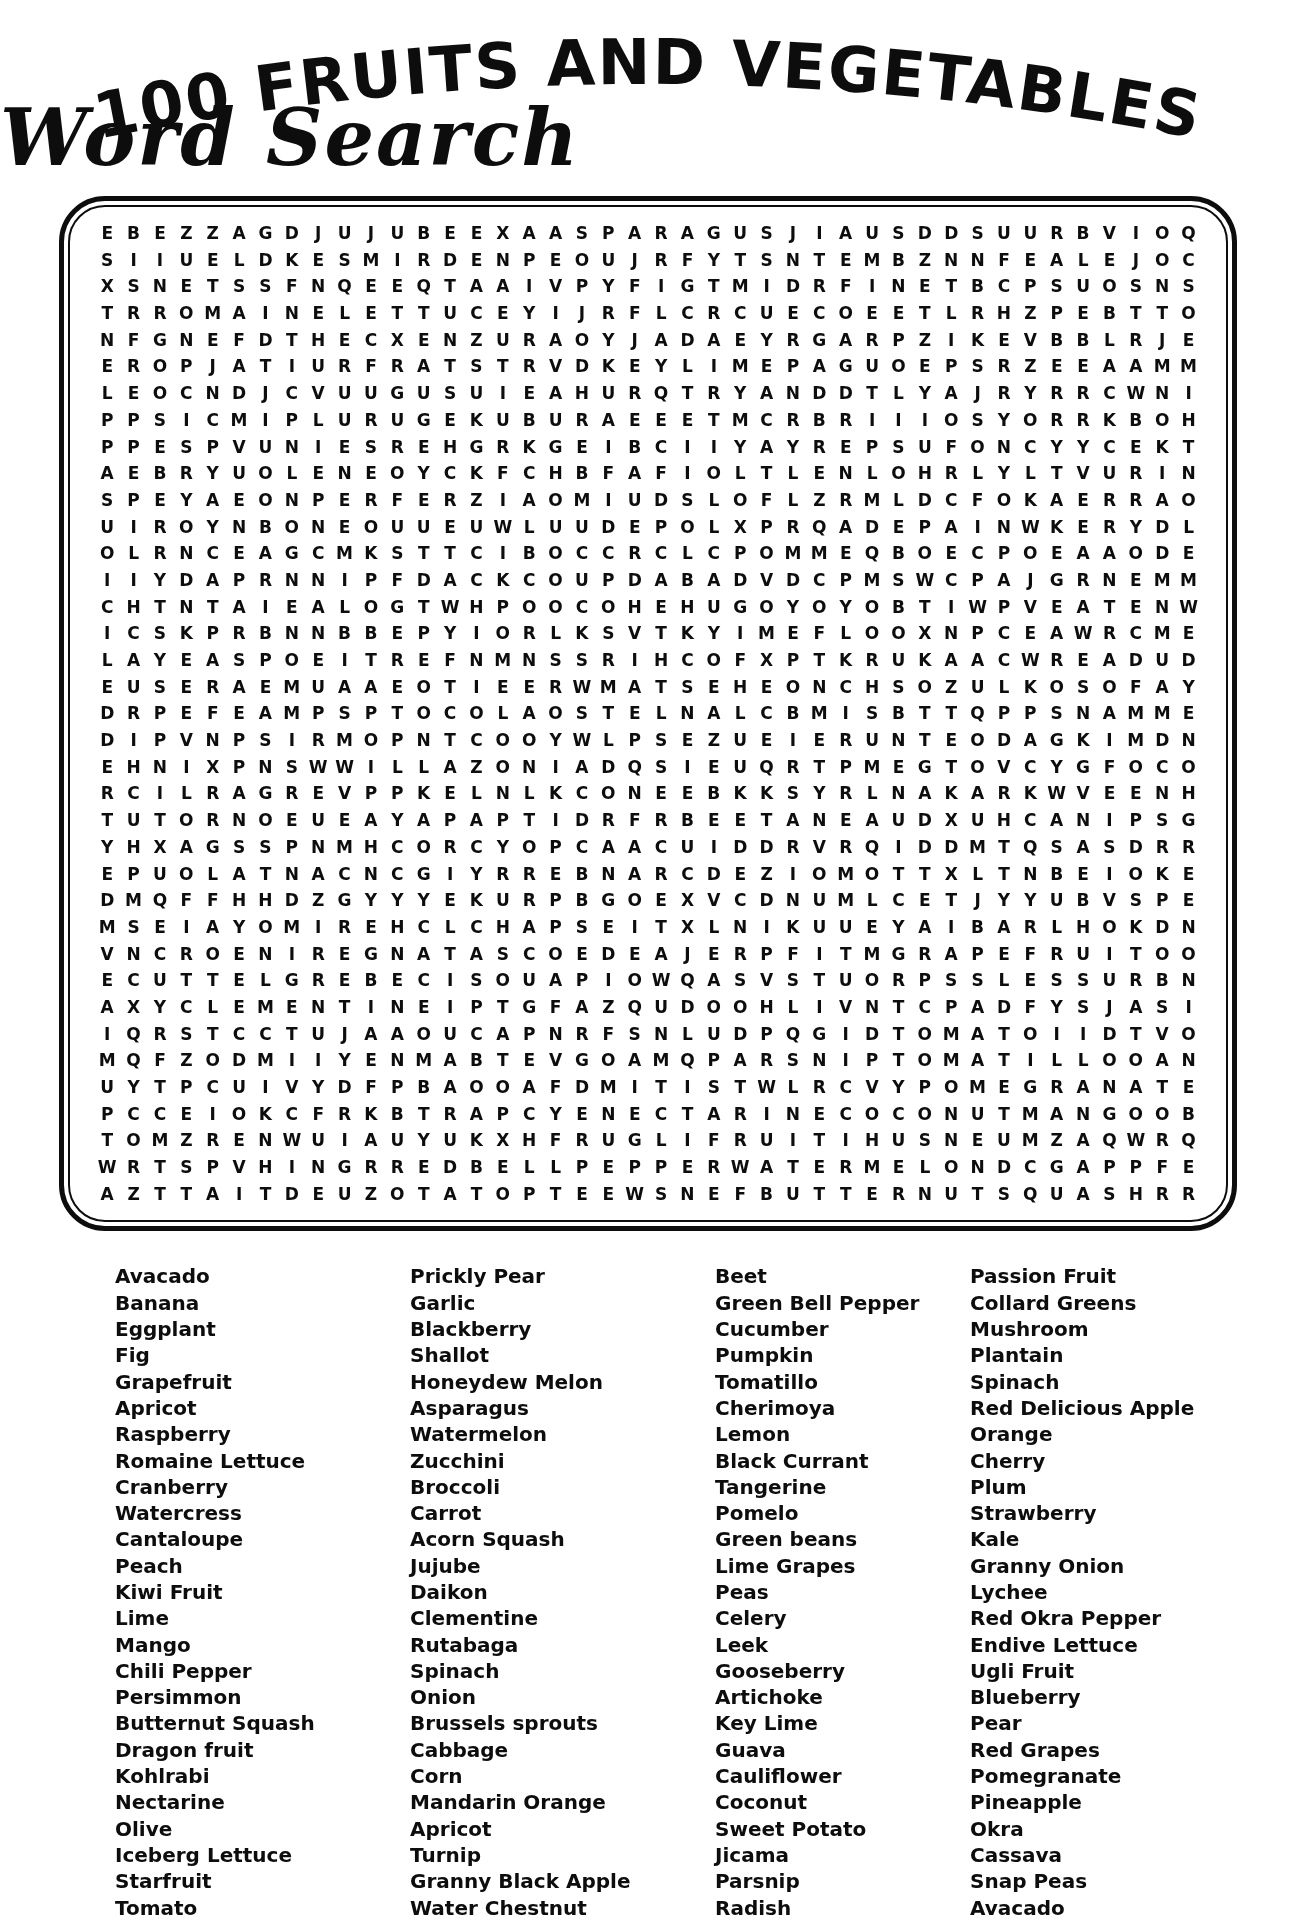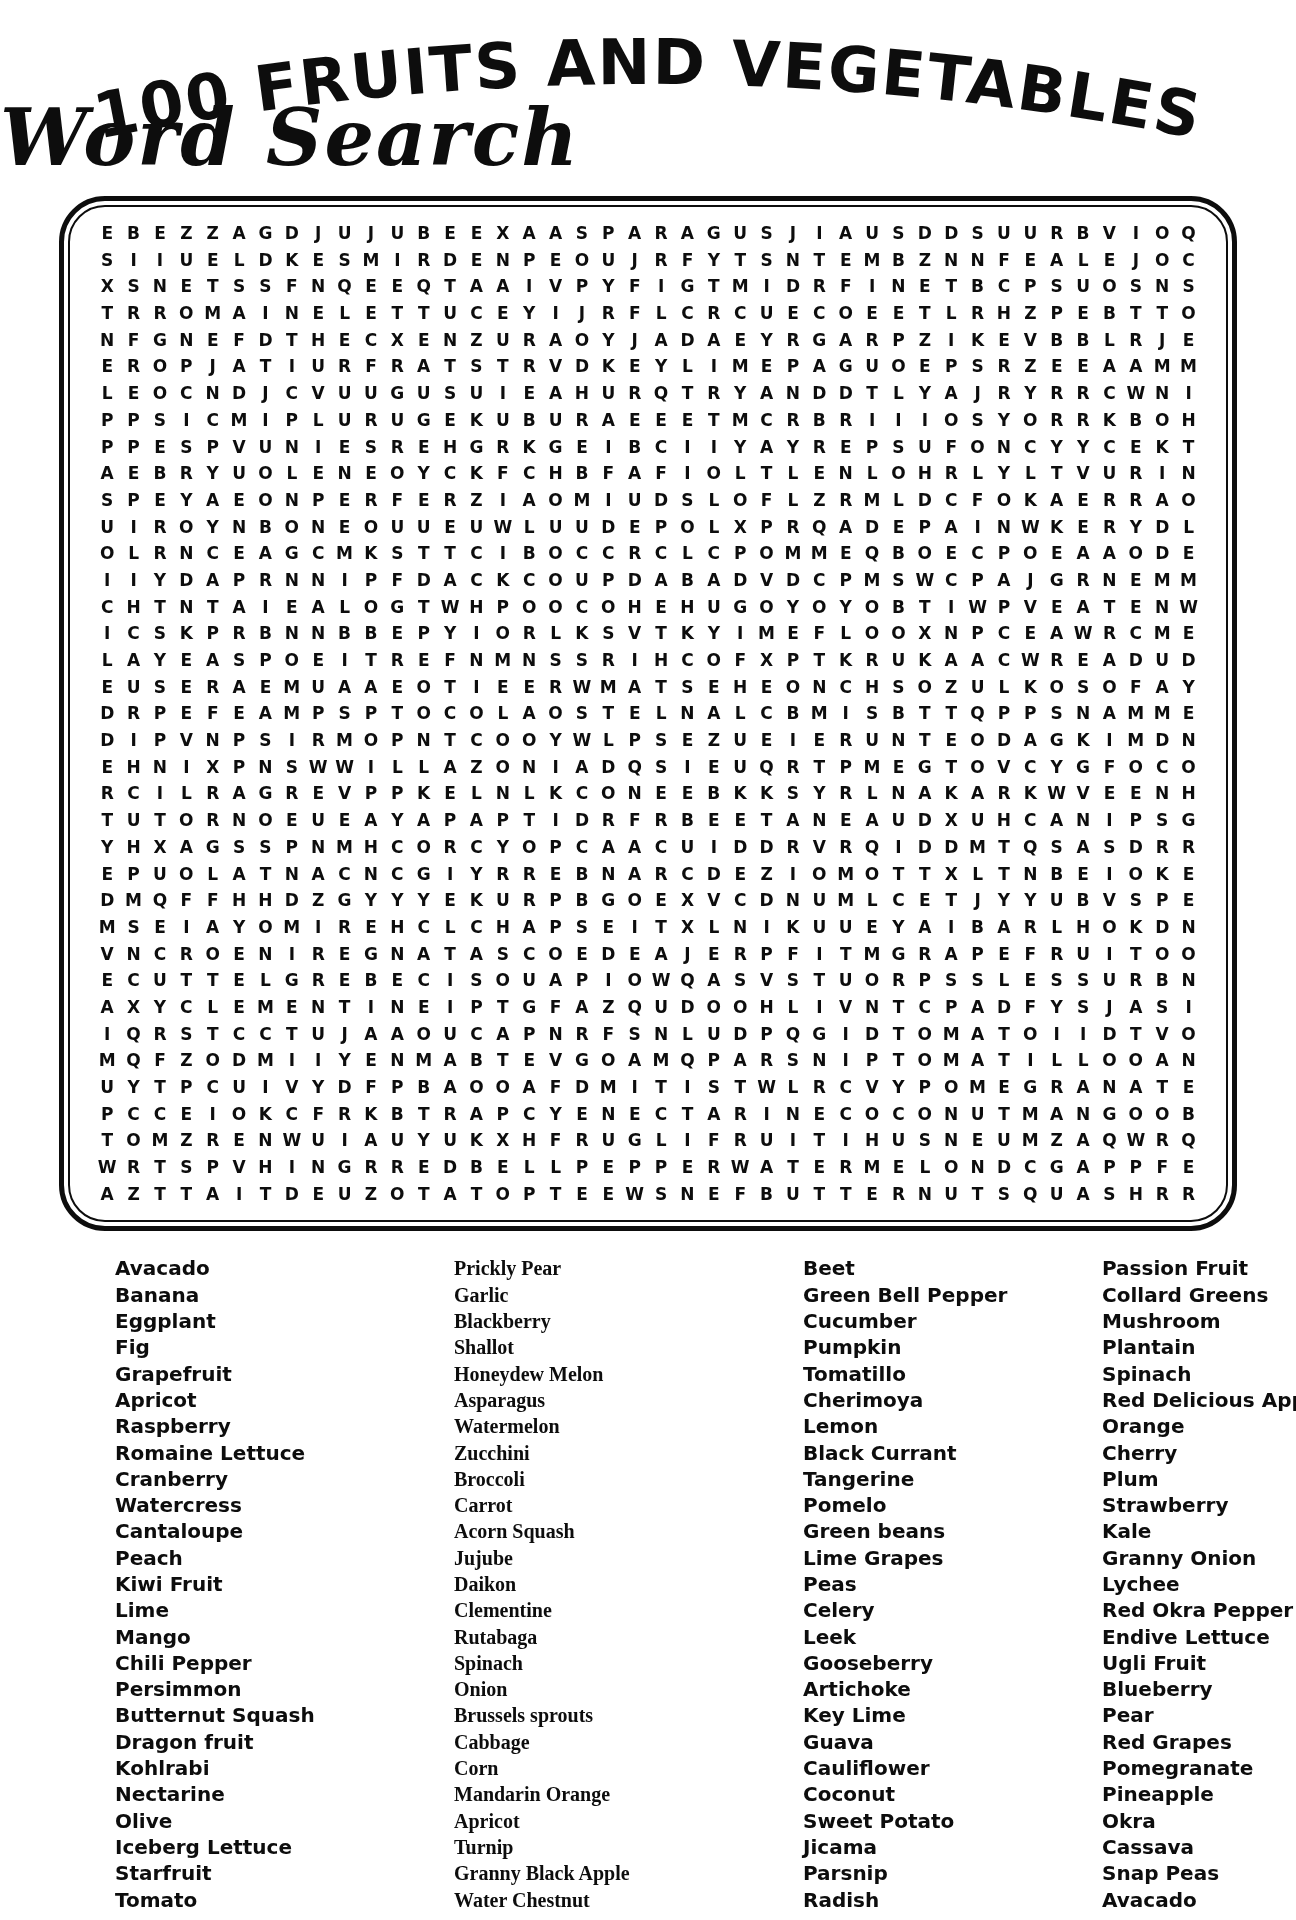--- a/index.html
+++ b/index.html
@@ -55,25 +55,24 @@
     text-align: center;
     font-weight: 800;
     font-size: 17px;
     line-height: 26.7px;
     color: #0d0d0d;
   }
 
   
   .word-list {
     display: flex;
-    margin: 24px 50px 0 115px;
-    gap: 44px;
+    margin: 32px 50px 0 115px;
   }
   .word-col { flex: 0 0 295px; }
-  .word-col:nth-child(2) { flex-basis: 305px; font-family: Liberation Serif, serif; }
+  .word-col:nth-child(2) { flex-basis: 305px; }
   .word-col:nth-child(3) { flex-basis: 255px; }
   .word-col:nth-child(4) { flex: 1 1 auto; }
   .word-item {
     font-weight: 800;
     font-size: 20px;
     line-height: 26.3px;
     white-space: nowrap;
     color: #0d0d0d;
   }
 </style>

